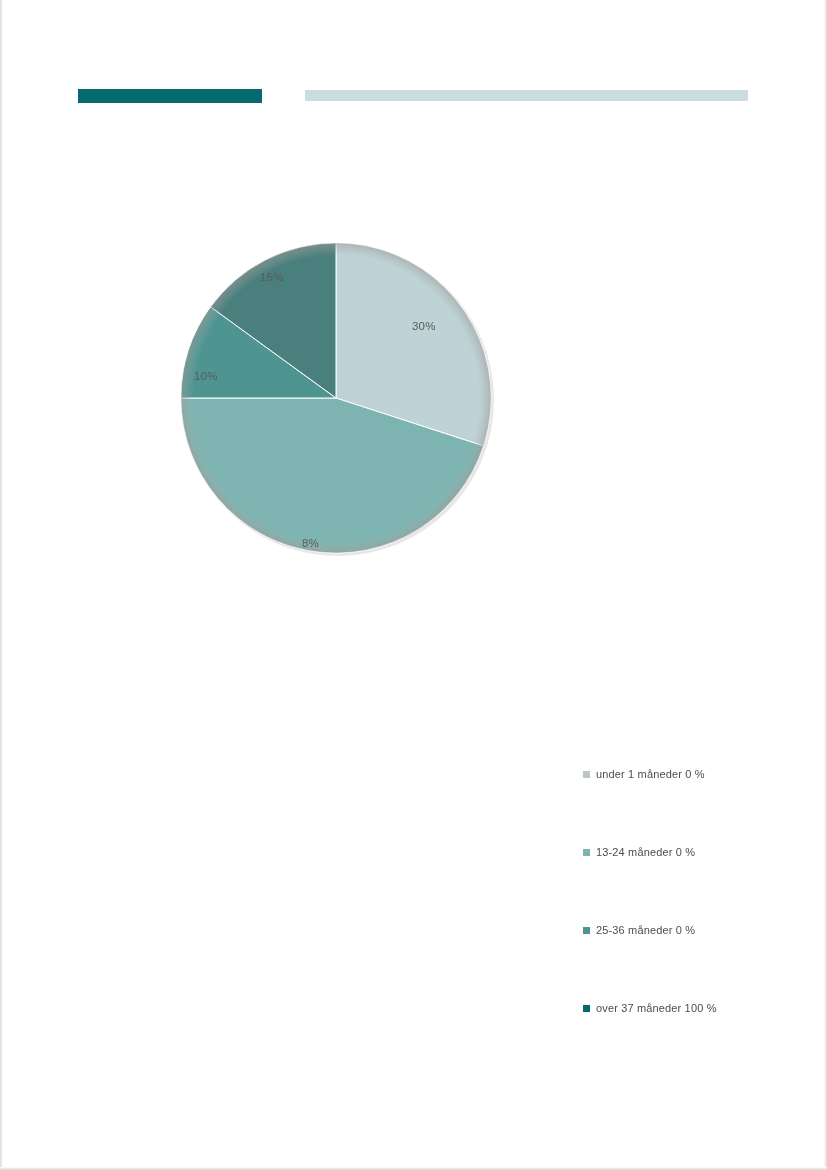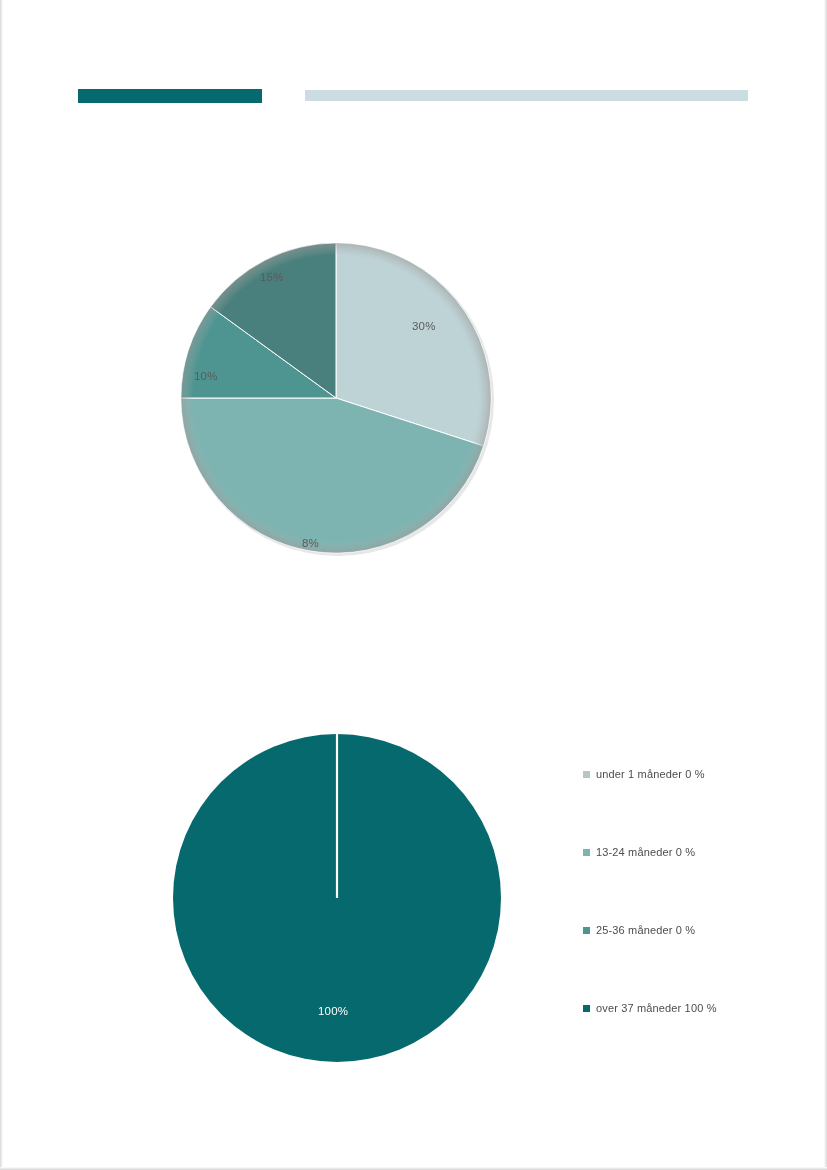--- a/index.html
+++ b/index.html
@@ -161,30 +161,20 @@
     <div class="pie-label" style="left:236px; top:82px;text-align:right;">30%</div>
     <div class="pie-label" style="left:126px; top:299px;">8%</div>
     <div class="pie-label" style="left:18px; top:132px;">10%</div>
     <div class="pie-label" style="left:84px; top:33px;">15%</div>
   </div>
 
 </div>
 
 <div class="chart-block" id="chart-block-2">
 
-  <div class="pie-wrap" id="pie-wrap-2">
-    <svg class="pie-svg" width="330" height="330" viewBox="0 0 330 330">
-      <g>
-        <circle id="c2-full" cx="165" cy="165" r="164" fill="#06696d"></circle>
-      </g>
-      <line x1="165" y1="1" x2="165" y2="165" stroke="#ffffff" stroke-width="2.2"></line>
-    </svg>
-
-    <div class="pie-label on-dark" style="left:146px; top:272px;">100%</div>
-  </div>
 
   <div class="legend" id="legend-2">
     <div class="legend-item">
       <span class="legend-swatch" style="background: rgb(185, 198, 199);"></span>
       <span class="legend-label">under 1 måneder 0 %</span>
     </div>
     <div class="legend-item">
       <span class="legend-swatch" style="background: rgb(125, 180, 177);"></span>
       <span class="legend-label">13-24 måneder 0 %</span>
     </div>

